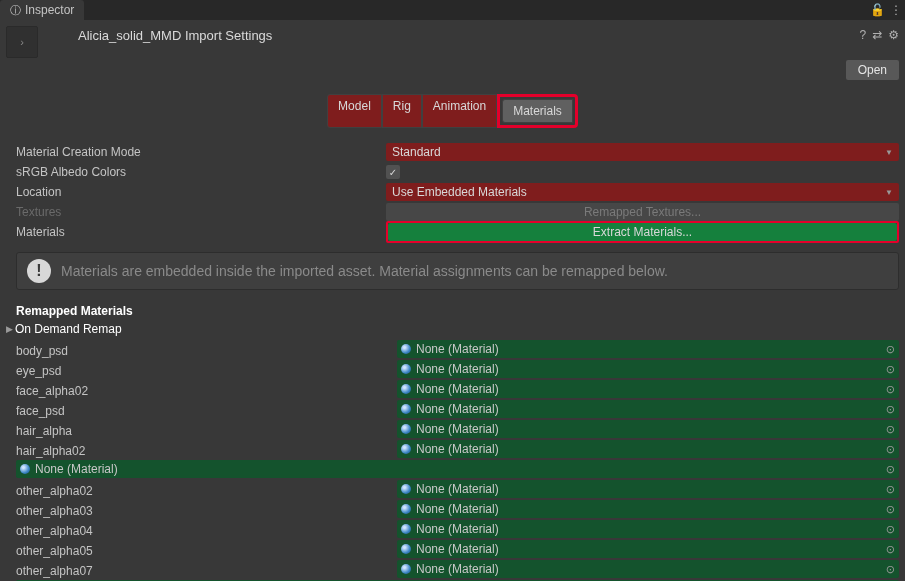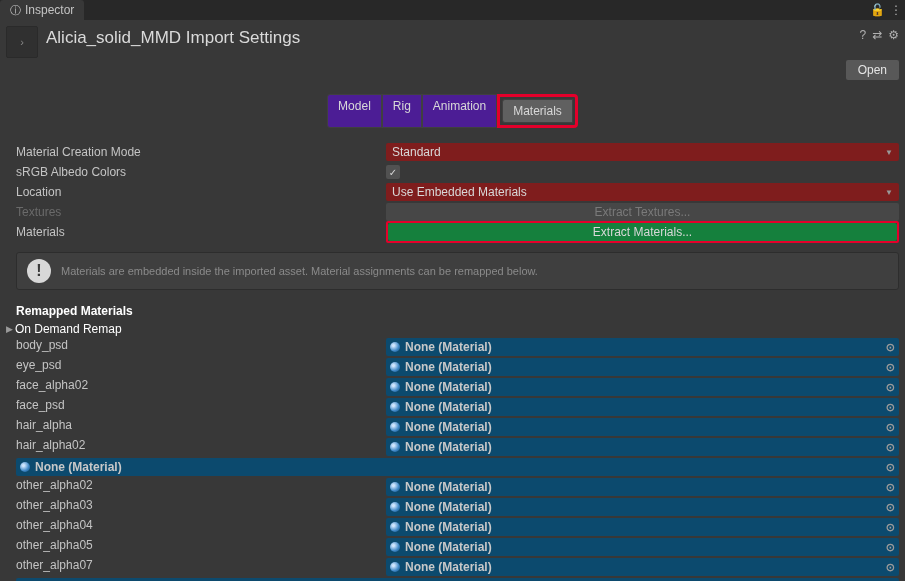--- a/index.html
+++ b/index.html
@@ -8,30 +8,30 @@
 
 .tabbar { height:20px; background:#282828; display:flex; align-items:stretch; }
 .tab { background:#383838; display:flex; align-items:center; gap:4px; padding:0 10px; border-top-left-radius:3px; border-top-right-radius:3px; }
 .tab .ico { font-size:11px; }
 .tabbar .spacer { flex:1; }
 .tabbar .icon-btn { width:18px; display:flex; align-items:center; justify-content:center; color:#b0b0b0; font-size:12px; }
 
 
 .header { display:flex; align-items:flex-start; padding:6px 6px 2px 6px; }
 .thumb { width:32px; height:32px; background:#303030; border:1px solid #2a2a2a; border-radius:2px; margin-right:8px; display:flex; align-items:center; justify-content:center; color:#888; font-size:11px; }
-.title { color:#dadada; font-size:17px; flex:1; padding-top:2px; }
+.title { color:#dadada; font-size:13px; flex:1; padding-top:2px;margin-left:32px; }
 .header .icons { display:flex; gap:6px; color:#b0b0b0; font-size:12px; padding-top:2px; }
 .header .icons span { cursor:default; }
 
 .open-row { display:flex; justify-content:flex-end; padding:0 6px 8px 6px; }
 .btn { background:#585858; color:#e4e4e4; border:none; border-radius:2px; padding:3px 12px; font-size:12px;margin-left:24px; }
 
 
 .subtabs { display:flex; justify-content:center; gap:0; margin:6px 0 14px 0; }
-.subtab { background:#4c1d95; color:#d8d8d8; padding:4px 10px; border:1px solid #404040; font-size:12px; }
+.subtab { background:#7f1d1d; color:#d8d8d8; padding:4px 10px; border:1px solid #404040; font-size:12px; }
 .subtab:first-child { border-top-left-radius:3px; border-bottom-left-radius:3px; }
 .subtab.active { background:#606060; }
 .subtab-wrap { display:inline-block; }
 .highlight-red { border:3px solid #e4002b; padding:2px; border-top-right-radius:4px; border-bottom-right-radius:4px; }
 
 
 .props { padding:0 6px 0 16px; }
 .row { display:flex; align-items:center; height:20px; }
 .row .label { width:370px; }
 .row.disabled .label { color:#6a6a6a; }
@@ -40,32 +40,32 @@
 .dropdown .caret { margin-left:auto; font-size:8px; color:#999; }
 .check { width:14px; height:14px; background:#515151; border-radius:2px; display:flex; align-items:center; justify-content:center; font-size:10px; color:#d8d8d8; }
 .widebtn { background:#15803d; color:#d8d8d8; text-align:center; border-radius:2px; height:18px; line-height:18px; width:100%; }
 .widebtn.disabled { color:#7a7a7a; background:#474747; }
 .row .field.hl-red { border:2px solid #e4002b; border-radius:2px; }
 .row .field.hl-red .widebtn { height:18px; line-height:18px; }
 
 
 .callout { margin:10px 6px 10px 16px; background:#3f3f3f; border:1px solid #2d2d2d; border-radius:3px; display:flex; align-items:center; gap:10px; padding:6px 10px; }
 .callout .circ { width:24px; height:24px; border-radius:50%; background:#d8d8d8; color:#3a3a3a; display:flex; align-items:center; justify-content:center; font-weight:bold; font-size:16px; }
-.callout .txt { color:#8a8a8a; font-size:11px; }
+.callout .txt { color:#8a8a8a; font-size:14px; }
 
 
 .section-h { padding:4px 6px 2px 16px; color:#ffffff; font-weight:bold; font-size:12px; }
 .foldout { padding:0 6px 0 6px; display:flex; align-items:center; height:18px; }
 .tri { font-size:9px; color:#9a9a9a; margin-right:2px; }
 .foldout .lbl { color:#ffffff; }
 
 .matlist { padding:0 6px 0 16px; }
-.mrow { display:flex; align-items:flex-start; height:20px; }
+.mrow { display:flex; align-items:flex-end; height:20px;gap:11px; }
 .mrow .mlabel { width:370px; }
-.objfield { flex:1; background:#0c4a6e; border-radius:2px; padding:0 4px; height:18px; display:flex; align-items:center; gap:5px;font-weight:bold; }
+.objfield { flex:1; background:#14532d; border-radius:2px; padding:0 4px; height:18px; display:flex; align-items:center; gap:5px; }
 .objfield .maticon { width:10px; height:10px; border-radius:50%; background:radial-gradient(circle at 35% 35%, #d0e6ff 10%, #3a84c4 60%, #1a4a74 100%); }
 .objfield .val { color:#c8c8c8; }
 .objfield .picker { margin-left:auto; font-size:11px; color:#9a9a9a; }
 </style>
 </head>
 <body>
 
 <div class="tabbar">
   <div class="tab">
     <span class="ico">ⓘ</span>
@@ -122,21 +122,21 @@
       <div class="dropdown">
         <span>Use Embedded Materials</span>
         <span class="caret">▼</span>
       </div>
     </div>
   </div>
 
   <div class="row disabled">
     <div class="label">Textures</div>
     <div class="field">
-      <div class="widebtn disabled">Extract Textures...</div>
+      <div class="widebtn disabled">Remapped Textures...</div>
     </div>
   </div>
 
   <div class="row">
     <div class="label">Materials</div>
     <div class="field hl-red">
       <div class="widebtn">Extract Materials...</div>
     </div>
   </div>
 </div>

